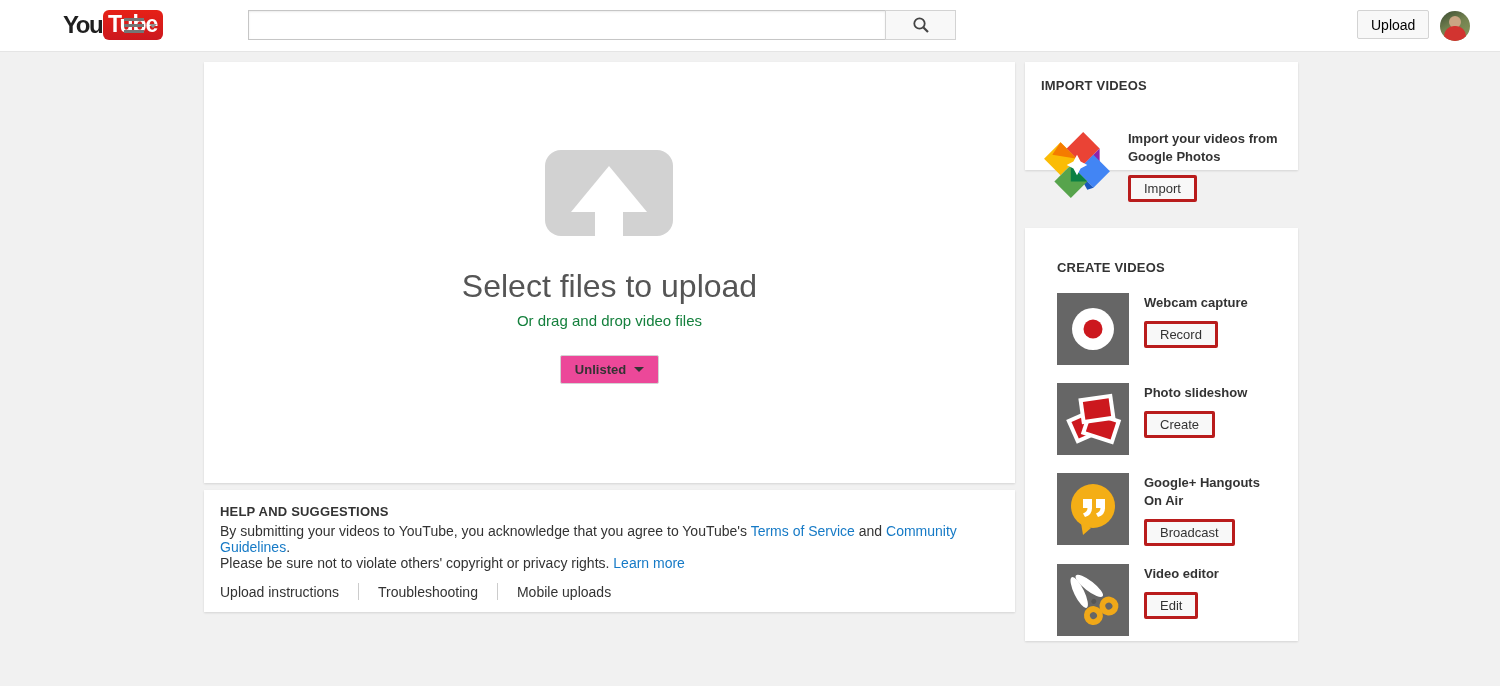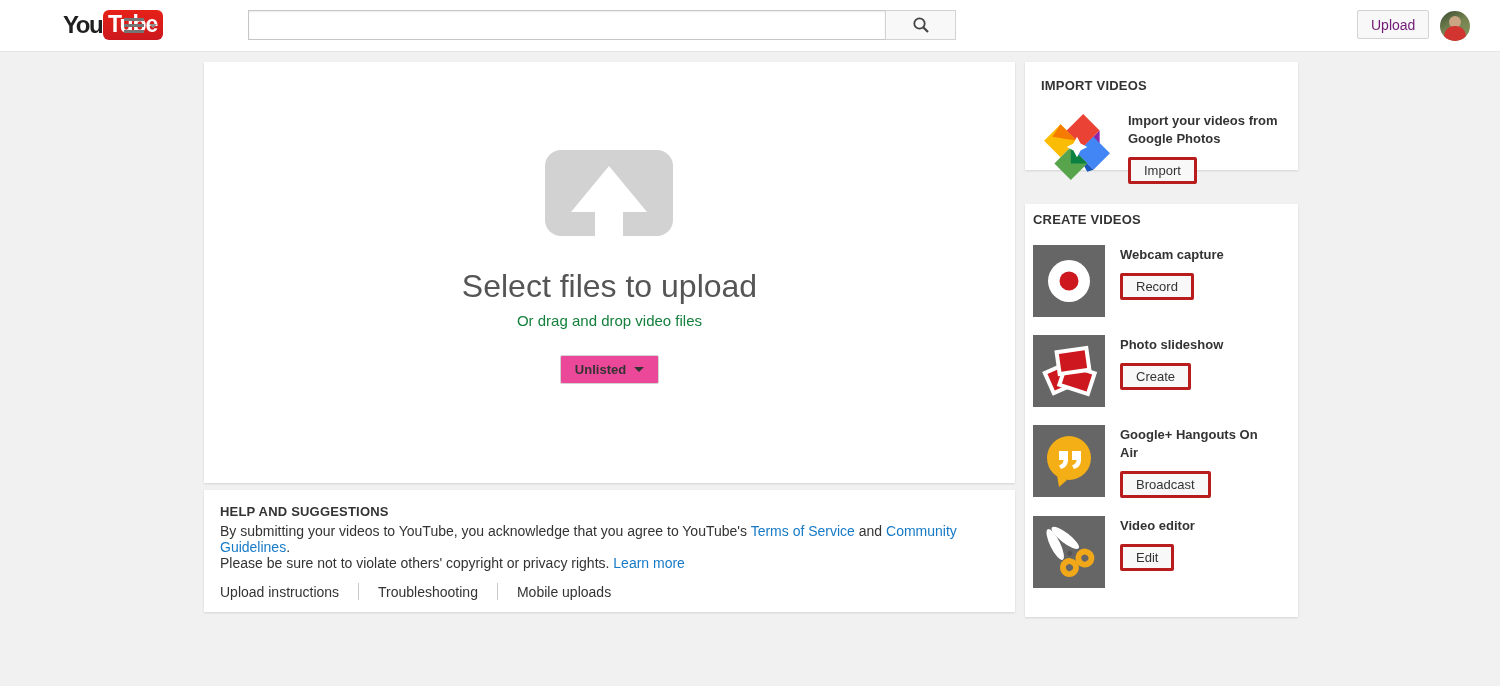--- a/index.html
+++ b/index.html
@@ -74,21 +74,21 @@
     border: 1px solid #d3d3d3;
     display: flex; align-items: center; justify-content: center;
     cursor: pointer;
   }
   .upload-btn {
     position: absolute; left: 1357px; top: 10px;
     height: 29px; padding: 0 13px;
     background: #f8f8f8;
     border: 1px solid #d3d3d3;
     border-radius: 2px;
-    font-size: 14px; color: #701a75;
+    font-size: 14px; color: #000000;
     font-family: "Liberation Sans", sans-serif;
     cursor: pointer;
   }
   .avatar {
     position: absolute; left: 1440px; top: 11px;
     width: 30px; height: 30px; border-radius: 50%;
     overflow: hidden; cursor: pointer;
     background: linear-gradient(150deg, #3a4a33 0%, #72814f 45%, #8a9a5e 100%);
   }
   .avatar .head {
@@ -104,21 +104,21 @@
 
   
   .panel {
     position: absolute;
     background: #fff;
     box-shadow: 0 1px 2px rgba(0,0,0,.12);
   }
   .main-panel  { left: 204px; top: 62px;  width: 811px; height: 421px; text-align: center; }
   .help-panel  { left: 204px; top: 490px; width: 811px; height: 122px; padding: 14px 16px; text-align: left; }
   .import-panel{ left: 1025px; top: 62px; width: 273px; height: 108px; padding: 16px; }
-  .create-panel{ left: 1025px; top: 204px; width: 273px; height: 413px; padding: 8px; }
+  .create-panel{ left: 1025px; top: 228px; width: 273px; height: 413px; padding: 32px; }
 
   .section-title {
     font-size: 13px; font-weight: bold; color: #333;
     letter-spacing: .2px;
   }
 
   
   .file-select-area { display: inline-block; margin-top: 88px; cursor: pointer; }
   .upload-arrow-icon { display: block; margin: 0 auto; }
   .select-title {
@@ -147,21 +147,21 @@
   }
 
   
   .help-text { margin-top: 4px; font-size: 14px; color: #333; line-height: 16px; }
   .help-text a, .link { color: #167ac6; text-decoration: none; cursor: pointer; }
   .help-links { margin-top: 12px; display: flex; align-items: center; font-size: 14px; color: #333; }
   .help-links .hl { cursor: pointer; }
   .vsep { width: 1px; height: 17px; background: #ccc; margin: 0 19px; }
 
   
-  .side-item { display: flex; margin-top: 18px; }
+  .side-item { display: flex; margin-top: 36px; }
   .side-item .thumb {
     width: 72px; height: 72px; background: #666; flex: 0 0 72px;
     display: flex; align-items: center; justify-content: center;
   }
   .side-item .content { margin-left: 15px; padding-top: 1px; }
   .item-label { font-size: 13px; font-weight: bold; color: #333; line-height: 18px; max-width: 155px; }
   .item-btn {
     margin-top: 9px;
     height: 27px; padding: 0 13px;
     background: #f8f8f8;

